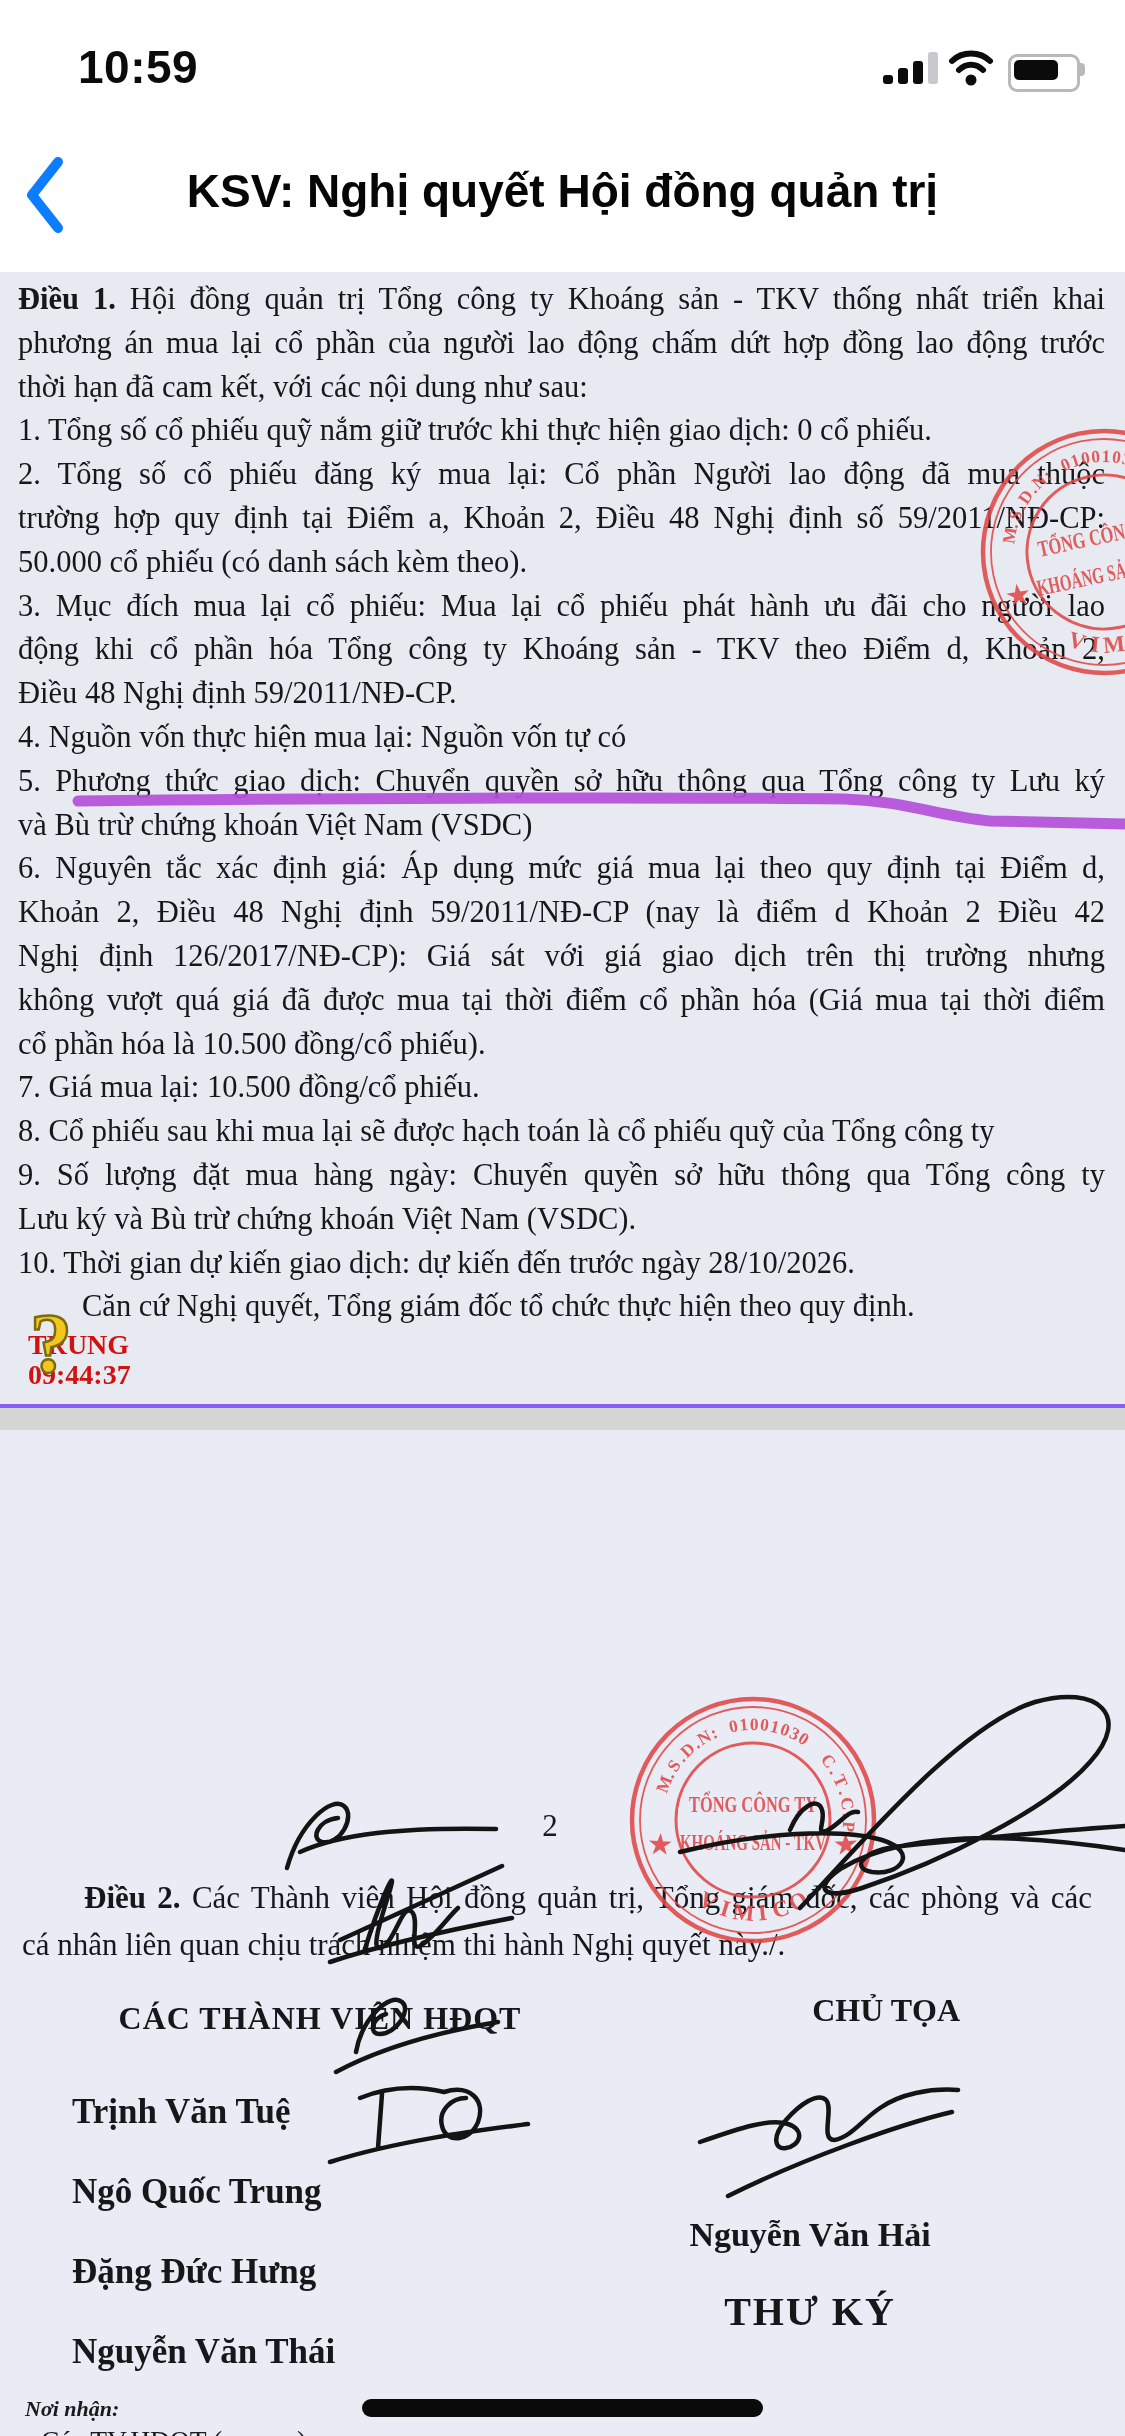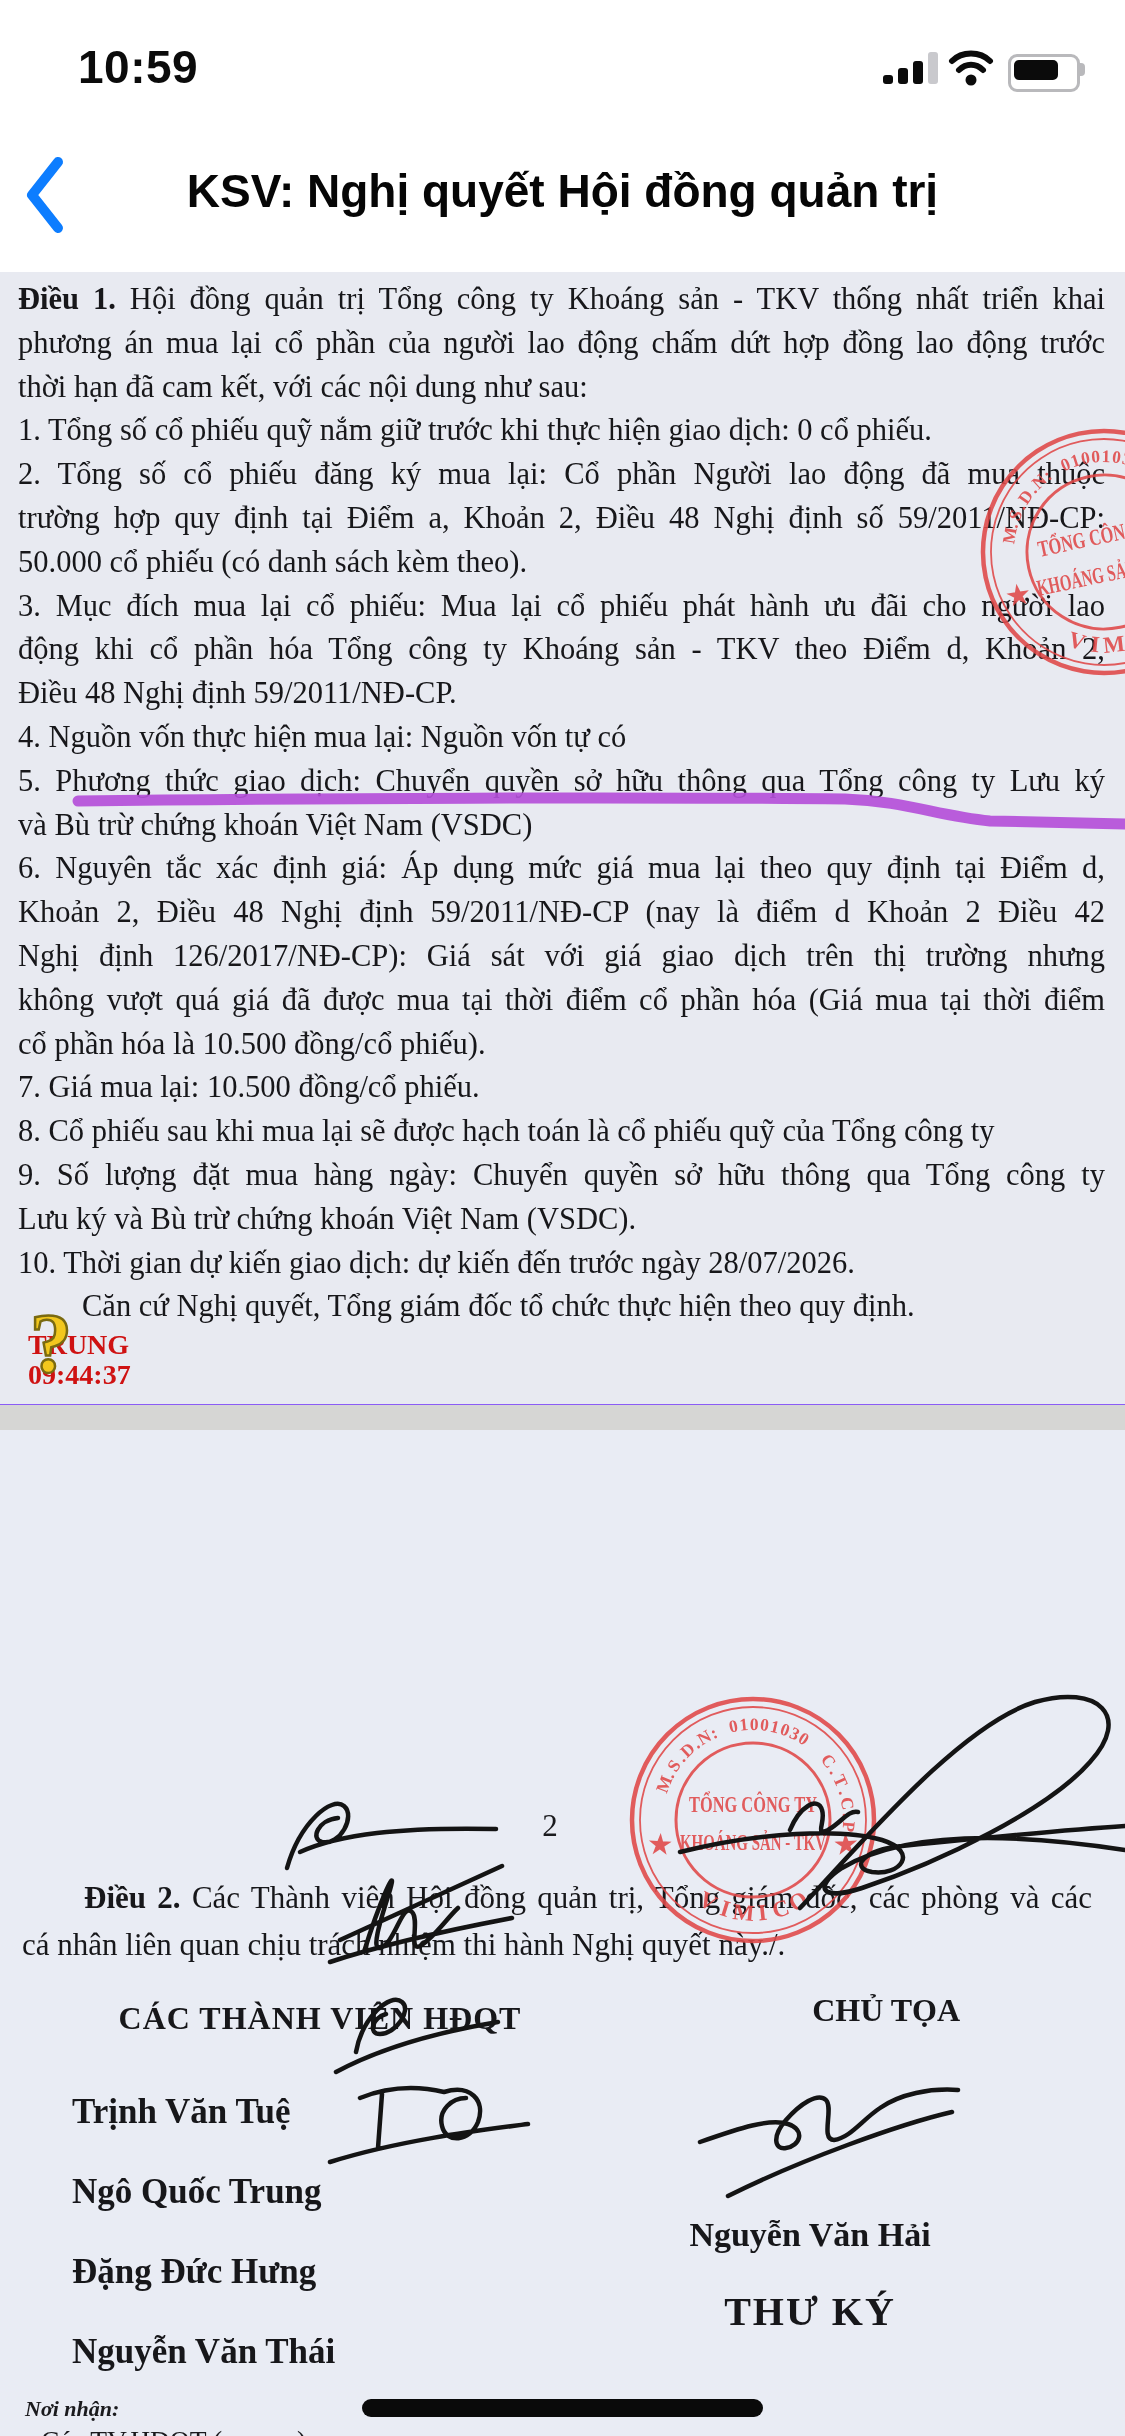--- a/index.html
+++ b/index.html
@@ -14,21 +14,21 @@
   .sig-bars .b1{left:0;height:9px}.sig-bars .b2{left:15px;height:16px}
   .sig-bars .b3{left:30px;height:23px}.sig-bars .b4{left:45px;height:32px;background:#c9c9cd}
   #wifi{position:absolute;left:948px;top:49px;}
   #battery{position:absolute;left:1008px;top:54px;width:66px;height:32px;border:3px solid #b9b9bc;border-radius:9px;}
   #battery .fill{position:absolute;left:3px;top:3px;width:44px;height:20px;border-radius:5px;background:#0b0b0b;}
   #back{position:absolute;left:22px;top:154px;width:44px;height:82px;cursor:pointer;}
   #navtitle{position:absolute;left:0;top:164px;width:1125px;text-align:center;
             font-family:"Liberation Sans","DejaVu Sans",sans-serif;font-size:46px;font-weight:600;color:#060606;}
   
   #viewer{position:absolute;left:0;top:272px;width:1125px;height:2164px;background:#d6d6d4;}
-  #page1{position:absolute;left:0;top:0;width:1125px;height:1132px;background:#e8eaf1;border-bottom:1px solid #8b5cf6;}
+  #page1{position:absolute;left:0;top:0;width:1125px;height:1132px;background:#e8eaf1;border-bottom:4px solid #8b5cf6;}
   #page2{position:absolute;left:0;top:1158px;width:1125px;height:1006px;background:#e9ecf4;}
   
   #p1-lines{position:absolute;left:18px;top:6px;width:1087px;color:#17171a;font-size:30.5px;line-height:43.8px;}
   .doc-line{white-space:nowrap;}
   .doc-line.j{white-space:normal;text-align:justify;text-align-last:justify;}
   .doc-line b{font-weight:700;}
   .doc-line.ind{padding-left:64px;}
   
   #wm{position:absolute;left:0px;top:1058px;z-index:5;width:200px;padding-left:28px;}
   #wm .red{font-size:28px;font-weight:700;color:#cf1212;line-height:30px;}
@@ -103,21 +103,21 @@
           <div class="doc-line">và Bù trừ chứng khoán Việt Nam (VSDC)</div>
           <div class="doc-line j">6. Nguyên tắc xác định giá: Áp dụng mức giá mua lại theo quy định tại Điểm d,</div>
           <div class="doc-line j">Khoản 2, Điều 48 Nghị định 59/2011/NĐ-CP (nay là điểm d Khoản 2 Điều 42</div>
           <div class="doc-line j">Nghị định 126/2017/NĐ-CP): Giá sát với giá giao dịch trên thị trường nhưng</div>
           <div class="doc-line j">không vượt quá giá đã được mua tại thời điểm cổ phần hóa (Giá mua tại thời điểm</div>
           <div class="doc-line">cổ phần hóa là 10.500 đồng/cổ phiếu).</div>
           <div class="doc-line">7. Giá mua lại: 10.500 đồng/cổ phiếu.</div>
           <div class="doc-line">8. Cổ phiếu sau khi mua lại sẽ được hạch toán là cổ phiếu quỹ của Tổng công ty</div>
           <div class="doc-line j">9. Số lượng đặt mua hàng ngày: Chuyển quyền sở hữu thông qua Tổng công ty</div>
           <div class="doc-line">Lưu ký và Bù trừ chứng khoán Việt Nam (VSDC).</div>
-          <div class="doc-line">10. Thời gian dự kiến giao dịch: dự kiến đến trước ngày 28/07/2026.</div>
+          <div class="doc-line">10. Thời gian dự kiến giao dịch: dự kiến đến trước ngày 28/10/2026.</div>
           <div class="doc-line ind">Căn cứ Nghị quyết, Tổng giám đốc tổ chức thực hiện theo quy định.</div>
         </div>
       <div id="wm">
         <div class="red">TRUNG</div>
         <div class="red">09:44:37</div>
         <div class="q">?</div>
       </div>
     </div>
 
     <div id="page2">

